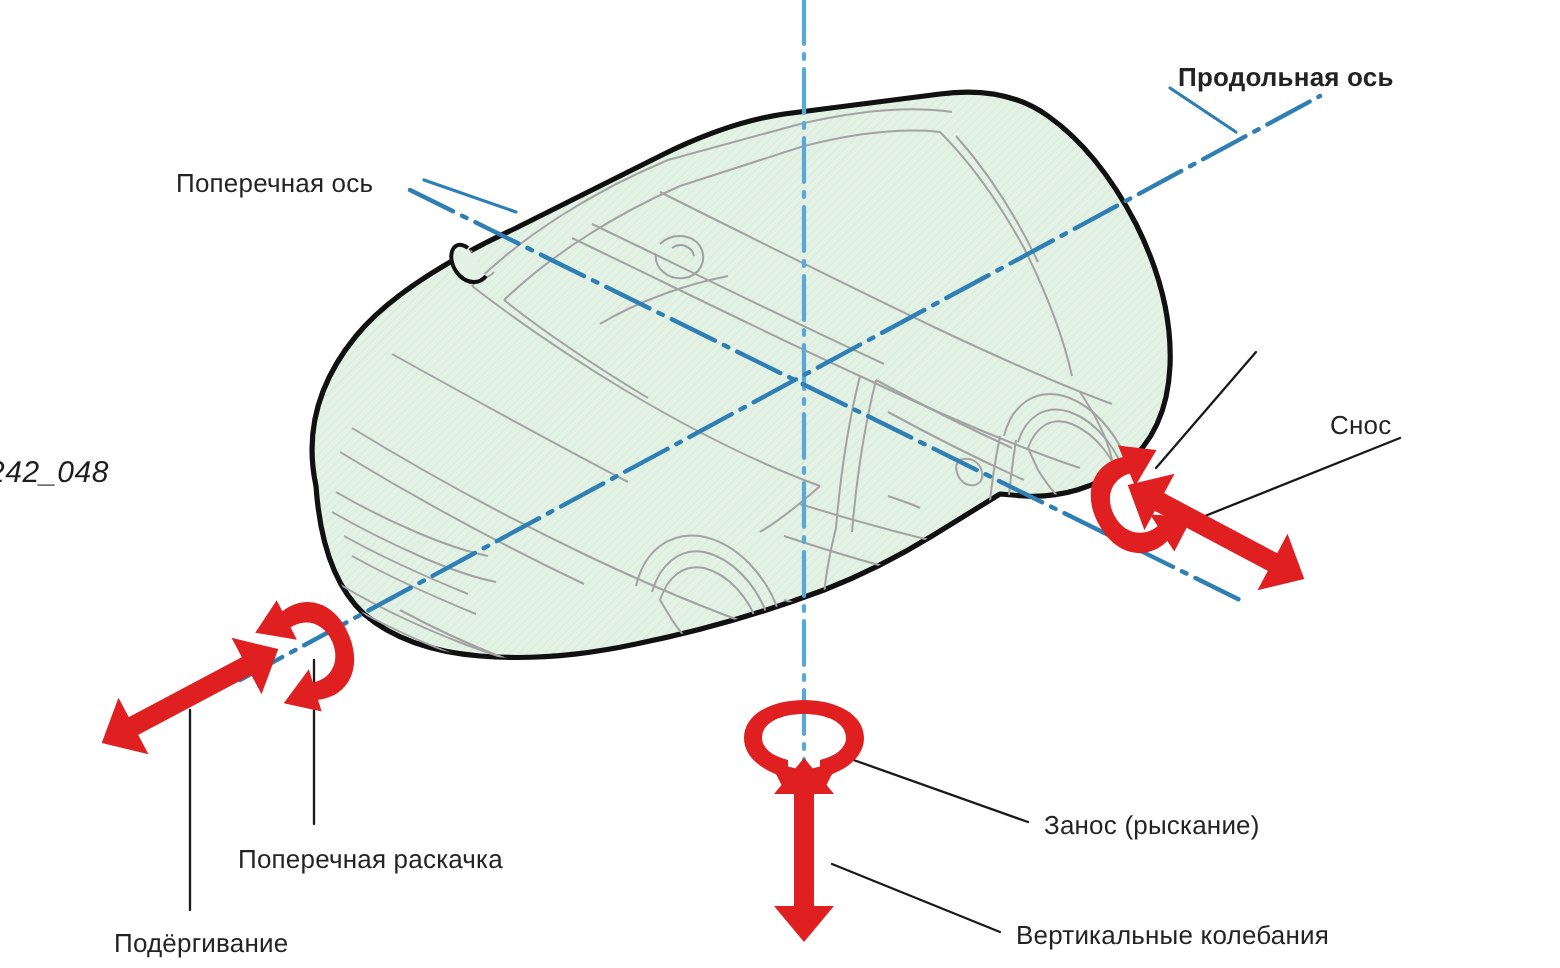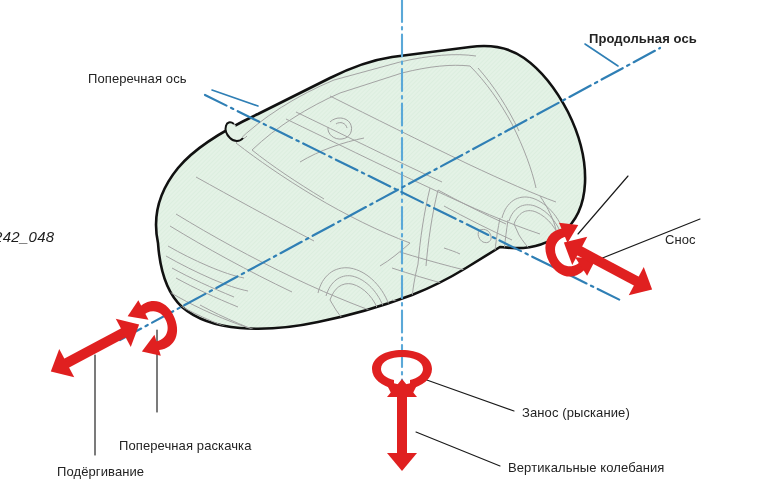--- a/index.html
+++ b/index.html
@@ -248,28 +248,28 @@
         <path d="M-5,-30 L5,-30 L5,30 L-5,30 Z"></path>
         <path d="M-15,-28 L0,-46 L15,-28 Z"></path>
         <path d="M-15,28 L0,46 L15,28 Z"></path>
       </g>
 
     </g>
   </svg>
 
   <div class="figid" style="left:-6px;top:228px;">242_048</div>
 
-  <div class="lbl" style="left:88px;top:71px;">Поперечная ось</div>
+  <div class="lbl" style="left:88px;top:84px;">Поперечная ось</div>
 
   <div class="lbl" style="left:589px;top:31px;font-weight:bold;">Продольная ось</div>
 
 
-  <div class="lbl" style="left:665px;top:205px;margin-top:27px;">Снос</div>
-
-  <div class="lbl" style="left:119px;top:422px;margin-top:16px;">Поперечная раскачка</div>
+  <div class="lbl" style="left:665px;top:205px;">Снос</div>
+
+  <div class="lbl" style="left:119px;top:422px;">Поперечная раскачка</div>
 
   <div class="lbl" style="left:57px;top:464px;text-align:center;">Подёргивание</div>
 
   <div class="lbl" style="left:522px;top:405px;">Занос (рыскание)</div>
 
   <div class="lbl" style="left:508px;top:460px;">Вертикальные колебания</div>
 
 </div>
 
 </body></html>

